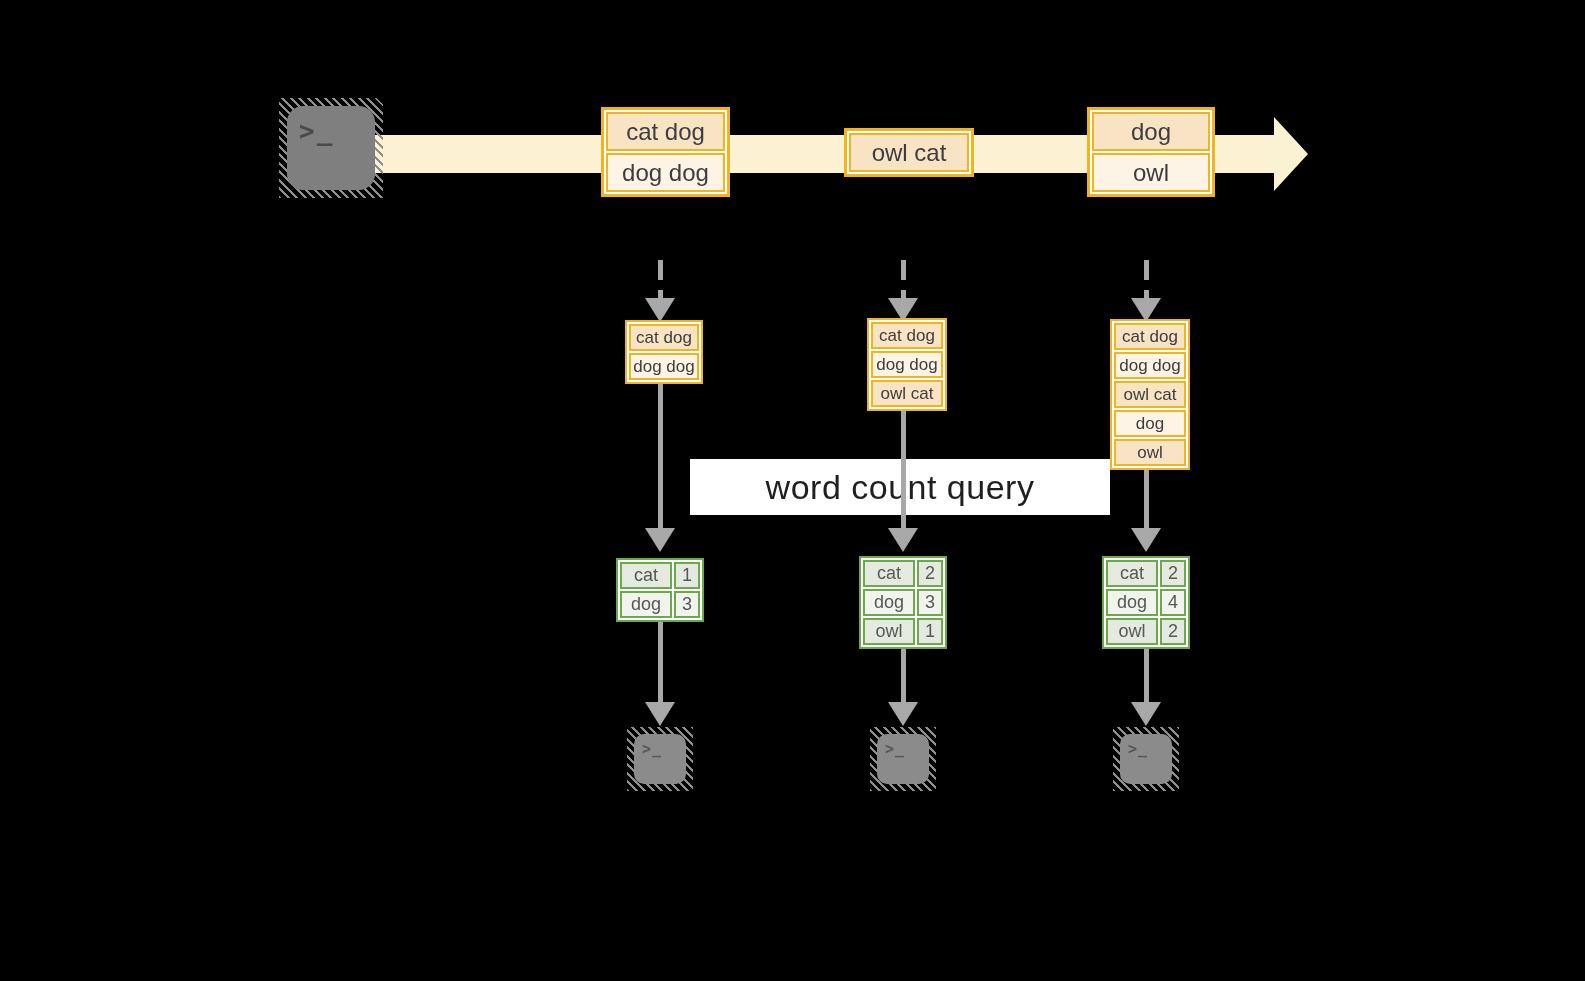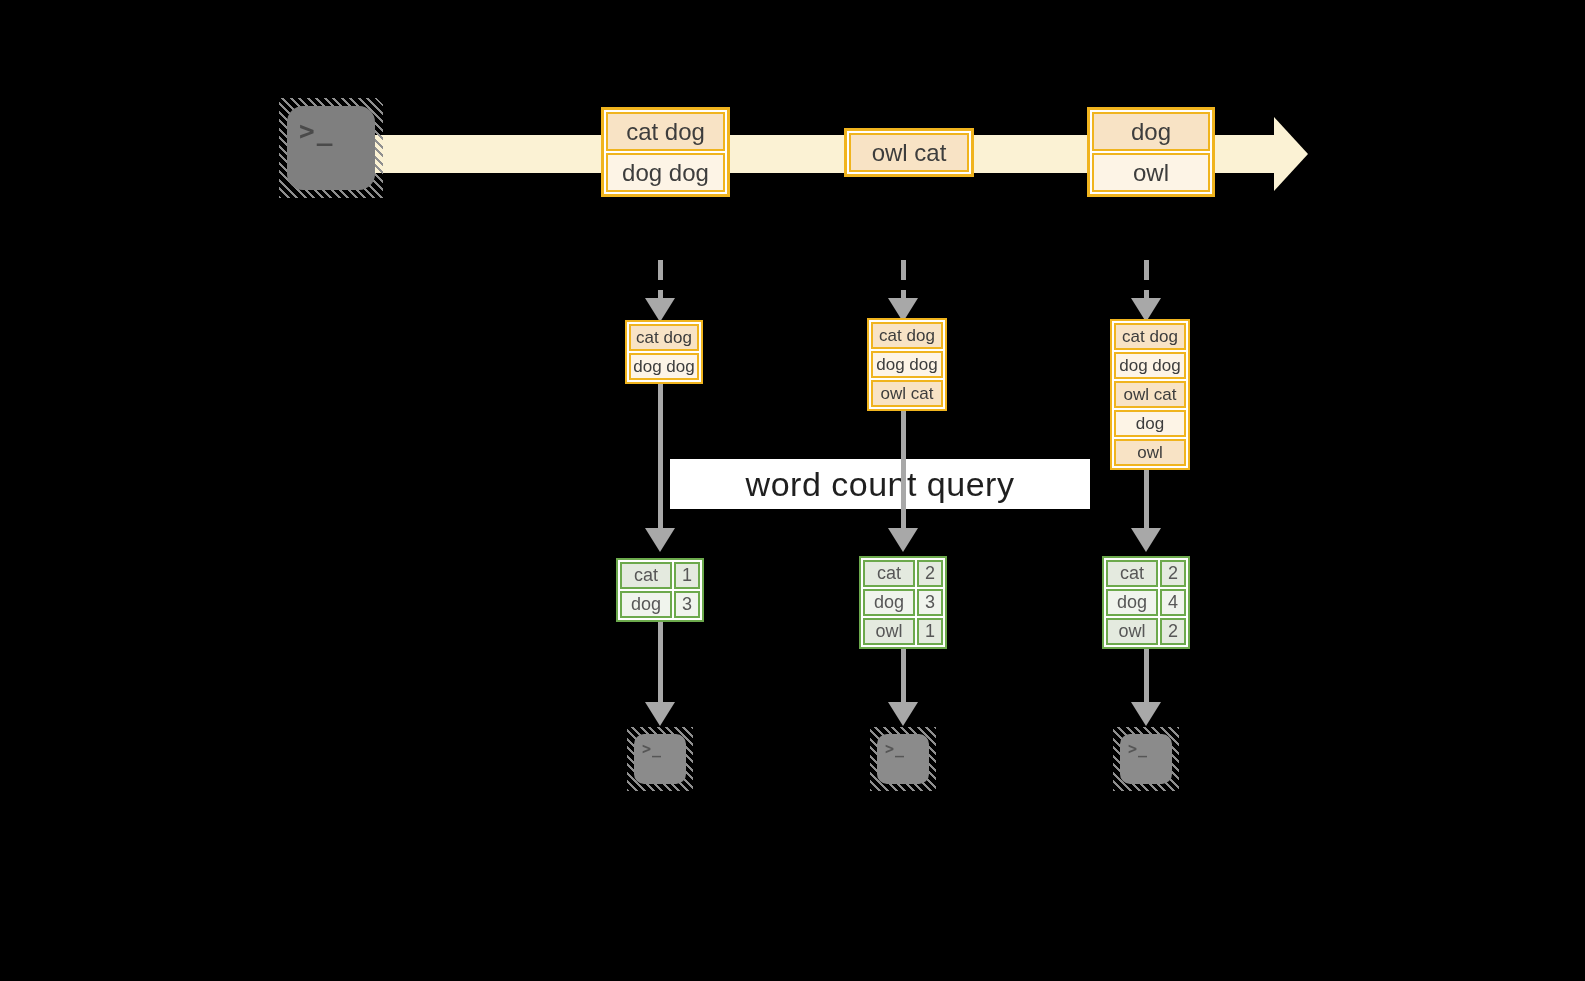--- a/index.html
+++ b/index.html
@@ -137,21 +137,21 @@
     <div class="cell fill-dark">owl cat</div>
   </div>
   <div class="abs gold-box small z3" style="left:1110px;top:319px;width:72px;">
     <div class="cell fill-dark">cat dog</div>
     <div class="cell fill-light">dog dog</div>
     <div class="cell fill-dark">owl cat</div>
     <div class="cell fill-light">dog</div>
     <div class="cell fill-dark">owl</div>
   </div>
 
-  <div class="abs query-band" style="left:670px;top:459px;width:420px;height:50px;">
+  <div class="abs query-band" style="left:690px;top:459px;width:420px;height:56px;">
     <span>word count query</span>
   </div>
 
   <div class="abs shaft" style="left:658px;top:384px;height:146px;"></div>
   <div class="abs head-down" style="left:645px;top:528px;"></div>
   <div class="abs shaft" style="left:901px;top:411px;height:119px;"></div>
   <div class="abs head-down" style="left:888px;top:528px;"></div>
   <div class="abs shaft" style="left:1144px;top:470px;height:60px;"></div>
   <div class="abs head-down" style="left:1131px;top:528px;"></div>
 

